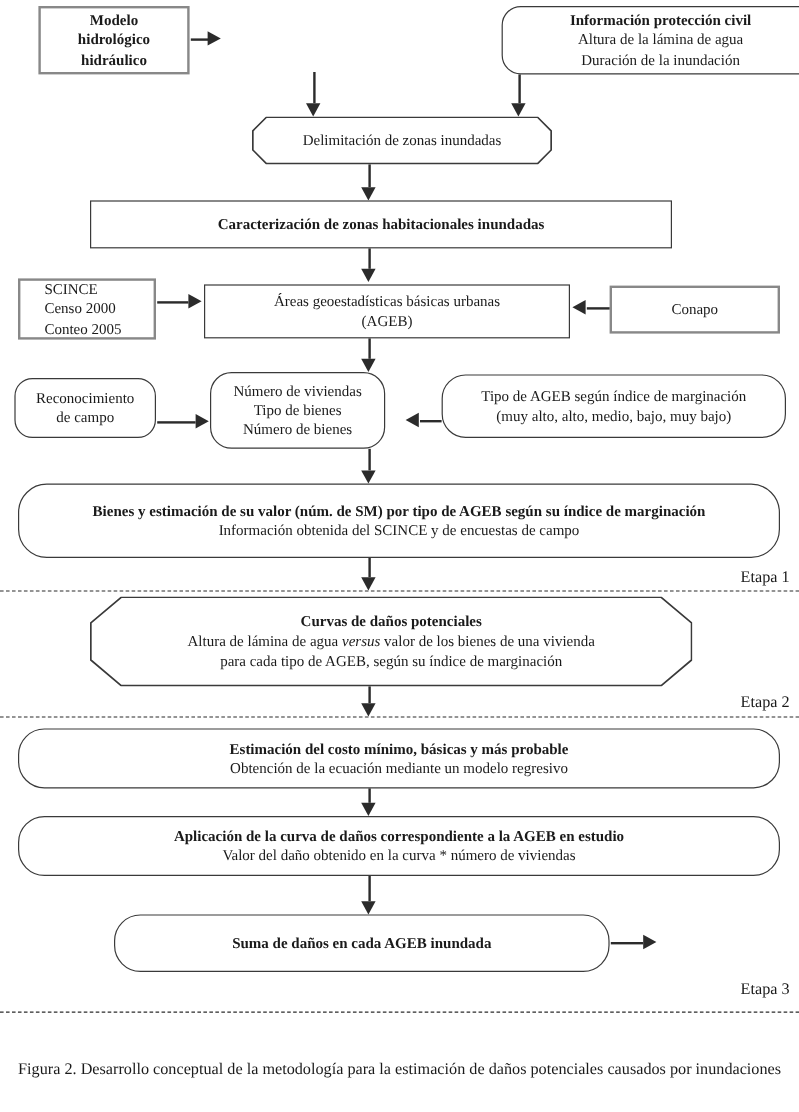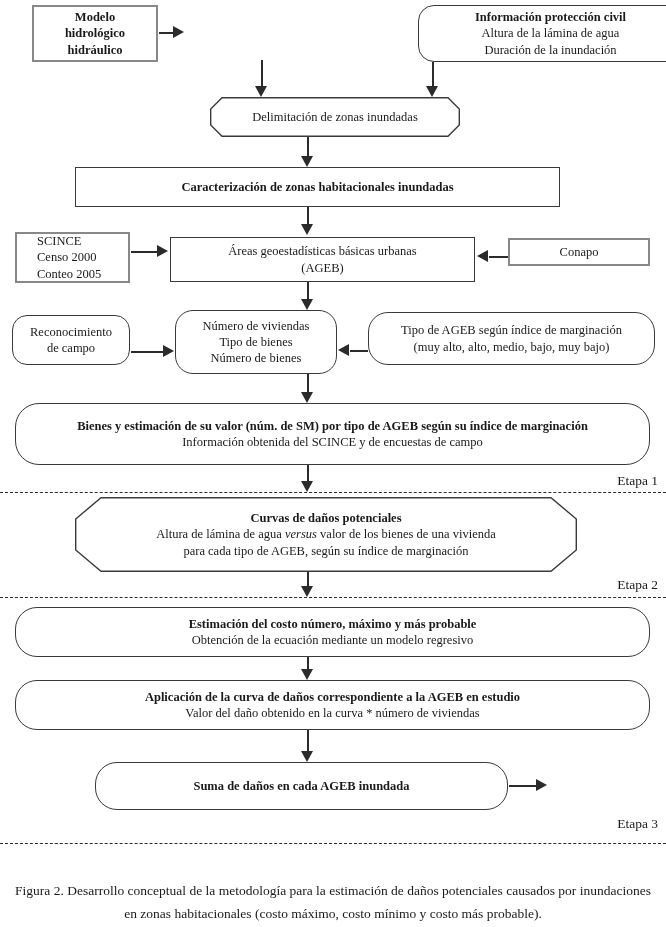--- a/index.html
+++ b/index.html
@@ -92,39 +92,39 @@
   </div>
 
   <div class="hline" style="left:131px;top:251px;width:26px;"></div>
   <div class="tri-right" style="left:157px;top:245px;"></div>
 
   <div class="node" style="left:170px;top:237px;width:305px;height:45px;">
     <span>Áreas geoestadísticas básicas urbanas</span>
     <span>(AGEB)</span>
   </div>
 
-  <div class="node gray" style="left:508px;top:238px;width:142px;height:28px;">
+  <div class="node gray" style="left:508px;top:238px;width:142px;height:40px;">
     <span>Conapo</span>
   </div>
 
   <div class="hline" style="left:489px;top:256px;width:19px;"></div>
   <div class="tri-left" style="left:477px;top:250px;"></div>
 
   <div class="vline" style="left:307px;top:282px;height:17px;"></div>
   <div class="tri-down" style="left:301px;top:299px;"></div>
 
   <div class="node" style="left:12px;top:315px;width:118px;height:50px;border-radius:15px;">
     <span>Reconocimiento</span>
     <span>de campo</span>
   </div>
 
   <div class="hline" style="left:131px;top:351px;width:32px;"></div>
   <div class="tri-right" style="left:163px;top:345px;"></div>
 
-  <div class="node" style="left:175px;top:310px;width:162px;height:64px;border-radius:18px;">
+  <div class="node" style="left:175px;top:310px;width:146px;height:64px;border-radius:18px;">
     <span>Número de viviendas</span>
     <span>Tipo de bienes</span>
     <span>Número de bienes</span>
   </div>
 
   <div class="node" style="left:368px;top:312px;width:287px;height:53px;border-radius:20px;">
     <span>Tipo de AGEB según índice de marginación</span>
     <span>(muy alto, alto, medio, bajo, muy bajo)</span>
   </div>
 
@@ -154,21 +154,21 @@
     <span class="txt">para cada tipo de AGEB, según su índice de marginación</span>
   </div>
 
   <div class="vline" style="left:307px;top:572px;height:14px;"></div>
   <div class="tri-down" style="left:301px;top:586px;"></div>
 
   <div class="stage-label" style="top:577px;">Etapa 2</div>
   <div class="dash" style="top:597px;"></div>
 
   <div class="node" style="left:15px;top:607px;width:635px;height:50px;border-radius:22px;">
-    <span class="bold">Estimación del costo número, máximo y más probable</span>
+    <span class="bold">Estimación del costo mínimo, básicas y más probable</span>
     <span>Obtención de la ecuación mediante un modelo regresivo</span>
   </div>
 
   <div class="vline" style="left:307px;top:657px;height:12px;"></div>
   <div class="tri-down" style="left:301px;top:669px;"></div>
 
   <div class="node" style="left:15px;top:680px;width:635px;height:50px;border-radius:22px;">
     <span class="bold">Aplicación de la curva de daños correspondiente a la AGEB en estudio</span>
     <span>Valor del daño obtenido en la curva * número de viviendas</span>
   </div>
@@ -182,16 +182,15 @@
 
   <div class="hline" style="left:509px;top:785px;width:27px;"></div>
   <div class="tri-right" style="left:536px;top:779px;"></div>
 
 
   <div class="stage-label" style="top:816px;">Etapa 3</div>
   <div class="dash" style="top:843px;"></div>
 
   <div class="caption" style="top:880px;">
     <div>Figura 2. Desarrollo conceptual de la metodología para la estimación de daños potenciales causados por inundaciones</div>
-    <div>en zonas habitacionales (costo máximo, costo mínimo y costo más probable).</div>
   </div>
 
 </div>
 
 </body></html>

